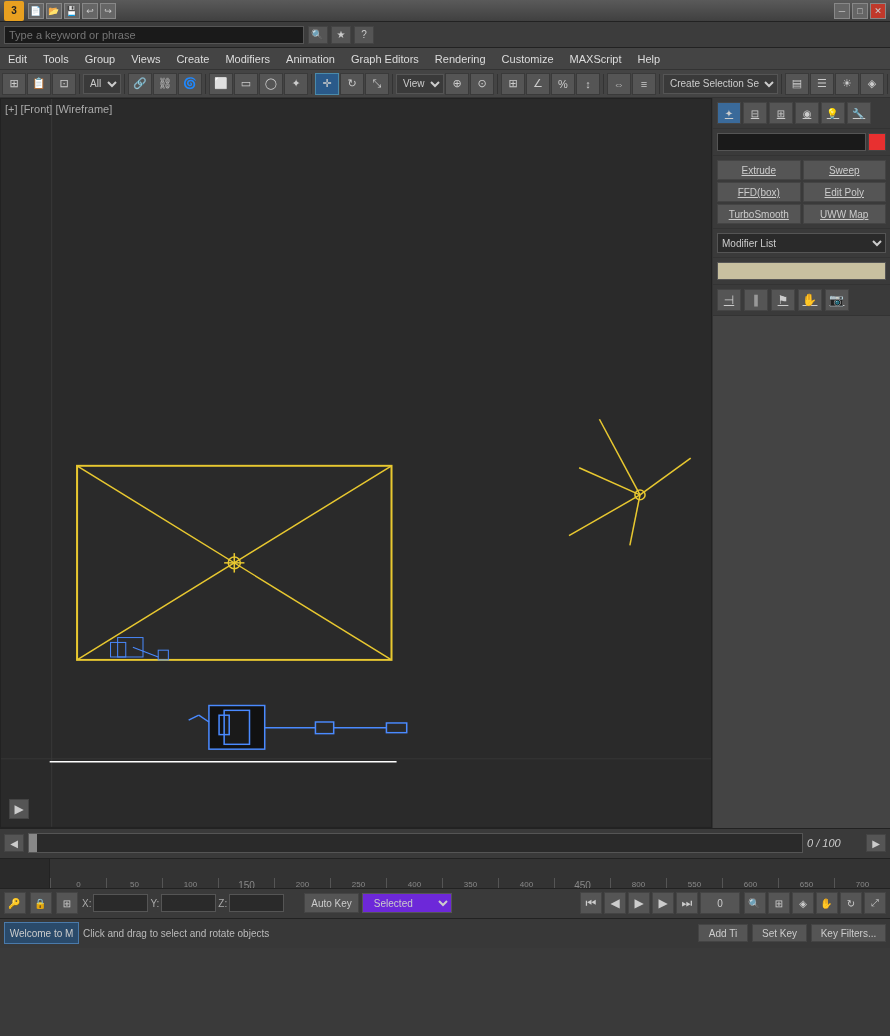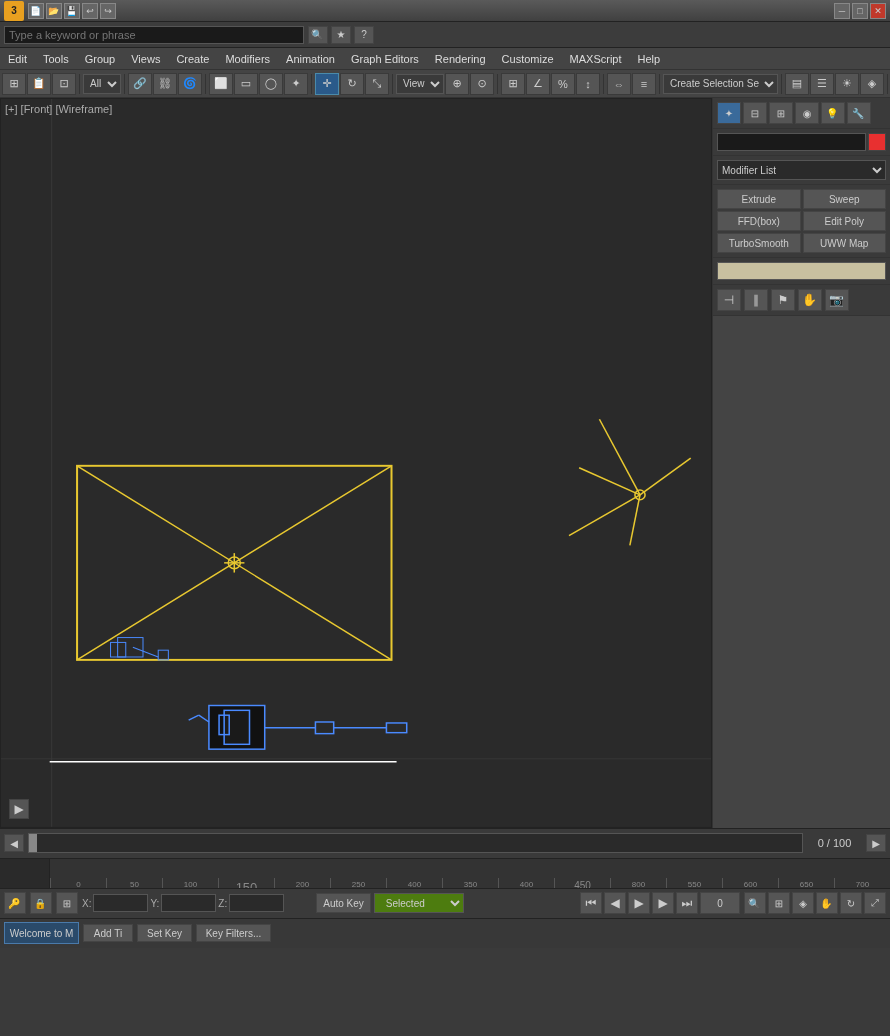--- a/index.html
+++ b/index.html
@@ -308,28 +308,28 @@
     #coord-area {
       display: flex; align-items: center; gap: 2px;
     }
     .coord-label { font-size: 10px; color: #aaa; }
     .coord-input {
       width: 55px; height: 18px; background: #2a2a2a;
       border: 1px solid #555; color: #ccc; font-size: 10px;
       text-align: center;
     }
     #autokey-area {
-      display: flex; align-items: center; gap: 3px; margin-left: 28px;
+      display: flex; align-items: center; gap: 3px; margin-left: 16px;
     }
     .autokey-btn {
       padding: 0 6px; height: 20px; background: #555;
       border: 1px solid #444; color: #ccc; font-size: 10px; cursor: pointer;
     }
     .status-select {
-      height: 20px; background: #4d7c0f; border: 1px solid #555;
+      height: 20px; background: #6d28d9; border: 1px solid #555;
       color: #ccc; font-size: 10px; padding: 0 7px;
     }
 
     
     #bottom-bar {
       width: 100%;
       height: 30px;
       background: #383838;
       border-top: 1px solid #222;
       display: flex;
@@ -491,21 +491,21 @@
   </select>
   <div class="tb-separator"></div>
   <div class="tb-btn">▤</div>
   <div class="tb-btn">☰</div>
   <div class="tb-btn">☀</div>
   <div class="tb-btn">◈</div>
   <div class="tb-separator"></div>
 
 </div>
 
-<div id="main-layout" style="height: calc(890px * 0.82); max-height: 750px;">
+<div id="main-layout" style="height: calc(890px * 0.82); max-height: 750px; text-decoration: underline;">
 
   <div id="viewport">
     <div id="viewport-header">[+] [Front] [Wireframe]</div>
 
     <svg id="scene-svg" viewBox="0 0 700 750" preserveAspectRatio="none">
 
       <rect width="700" height="750" fill="#2a2a2a"></rect>
 
       <line x1="0" y1="680" x2="700" y2="680" stroke="#3a3a3a" stroke-width="1"></line>
       <line x1="50" y1="0" x2="50" y2="750" stroke="#3a3a3a" stroke-width="1"></line>
@@ -575,35 +575,35 @@
       <div class="panel-tab">◉</div>
       <div class="panel-tab">💡</div>
       <div class="panel-tab">🔧</div>
     </div>
 
     <div id="modifier-search">
       <input type="text" placeholder="" style="">
       <div class="color-swatch"></div>
     </div>
 
-    <div id="modifier-list-row">
-      <select>
-        <option>Modifier List</option>
-      </select>
-    </div>
-
     <div id="modifier-buttons">
       <div class="mod-btn">Extrude</div>
       <div class="mod-btn">Sweep</div>
       <div class="mod-btn">FFD(box)</div>
       <div class="mod-btn">Edit Poly</div>
       <div class="mod-btn">TurboSmooth</div>
       <div class="mod-btn">UWW Map</div>
     </div>
 
+    <div id="modifier-list-row">
+      <select>
+        <option>Modifier List</option>
+      </select>
+    </div>
+
     <div id="modifier-input">
       <input type="text" style="background: rgb(200, 192, 160); color: rgb(51, 51, 51);" value="">
     </div>
 
     <div id="modifier-icons">
       <div class="mod-icon-btn">⊣</div>
       <div class="mod-icon-btn">∥</div>
       <div class="mod-icon-btn">⚑</div>
       <div class="mod-icon-btn">✋</div>
       <div class="mod-icon-btn">📷</div>
@@ -613,39 +613,39 @@
       
     </div>
   </div>
 </div>
 
 <div id="timeline-area">
   <div class="tl-btn">◀</div>
   <div id="timeline-slider">
     <div class="slider-thumb"></div>
   </div>
-  <span style="font-size:11px;color:#ccc;width:55px;text-align:center;">0 / 100</span>
+  <span style="font-size:11px;color:#ccc;width:55px;text-align:left;font-style:italic;">0 / 100</span>
   <div class="tl-btn">▶</div>
 </div>
 
 <div id="track-bar">
   <div id="track-left"></div>
   <div id="track-timeline">
     <div class="tick-marks">
       <div class="tick">
           <span style="font-size:8px;color:#888;margin-top:2px;">0</span>
         </div>
       <div class="tick">
           <span style="font-size:8px;color:#888;margin-top:2px;text-align:center;">50</span>
         </div>
       <div class="tick">
           <span style="font-size:8px;color:#888;margin-top:2px;">100</span>
         </div>
       <div class="tick">
-          <span style="font-size:13px;color:#888;margin-top:2px;">150</span>
+          <span style="font-size:10px;color:#888;margin-top:2px;">150</span>
         </div>
       <div class="tick">
           <span style="font-size:8px;color:#888;margin-top:2px;">200</span>
         </div>
       <div class="tick">
           <span style="font-size:8px;color:#888;margin-top:2px;">250</span>
         </div>
       <div class="tick">
           <span style="font-size:8px;color:#888;margin-top:2px;">400</span>
         </div>
@@ -713,16 +713,17 @@
     <div class="nav-btn">⊞</div>
     <div class="nav-btn">◈</div>
     <div class="nav-btn">✋</div>
     <div class="nav-btn">↻</div>
     <div class="nav-btn">⤢</div>
   </div>
 </div>
 
 <div id="bottom-bar">
   <div id="welcome-box">Welcome to M</div>
+  <span id="status-text">Click and drag to select and rotate objects</span>
   <div class="bot-icon" style="width:50px;">Add Ti</div>
   <div class="bot-icon" style="width:55px;">Set Key</div>
   <div class="bot-icon" style="width:75px;">Key Filters...</div>
 </div>
 
 </body></html>

